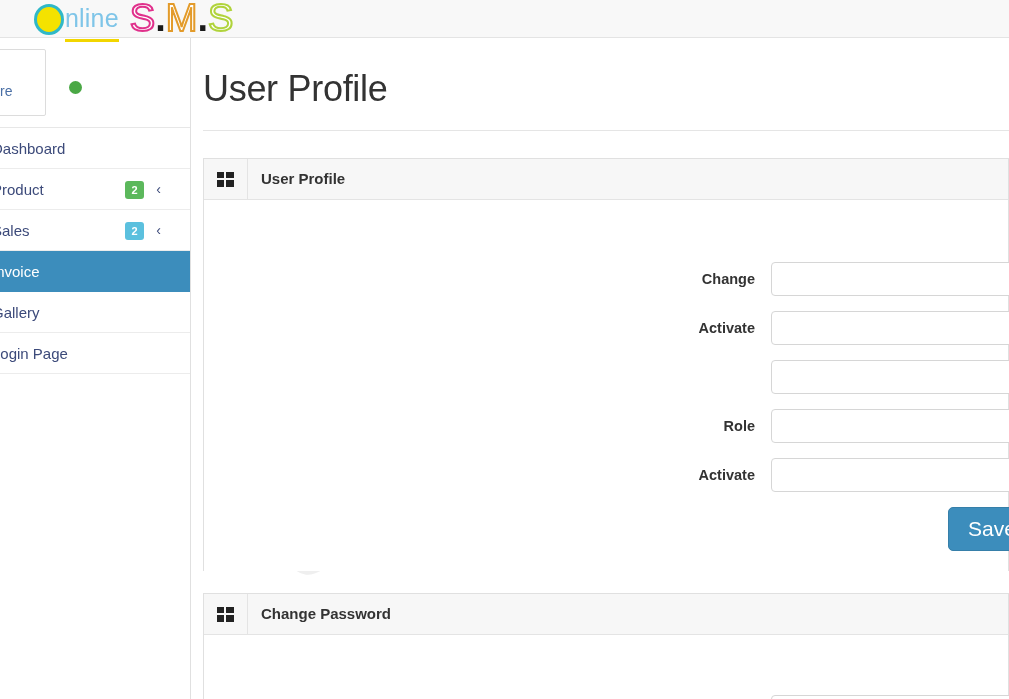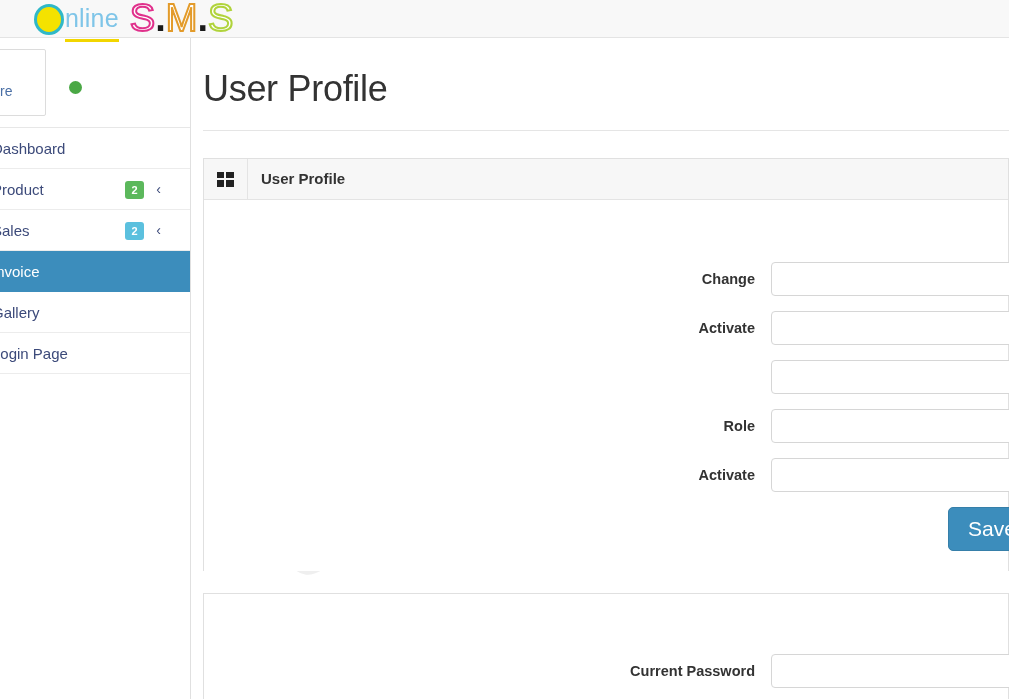--- a/index.html
+++ b/index.html
@@ -242,20 +242,31 @@
         </div>
 
         <div class="form-row" style="height:56px;">
           <button class="btn-save">Save</button>
         </div>
 
       </div>
     </div>
 
     <div class="panel" style="top:543px; height:200px;">
+      <div class="panel-head">
+        <div class="panel-icon-box">
+          <span class="grid-icon">
+              <i></i>
+              <i></i>
+              <i></i>
+              <i></i>
+            </span>
+        </div>
+        <div class="panel-title">Change Password</div>
+      </div>
       <div class="panel-body" style="height:158px; padding-top:60px;">
         <div class="form-row">
           <label class="form-label">Current Password</label>
           <input class="form-input" type="password" placeholder="" style="">
         </div>
       </div>
     </div>
 
   </div>
 </div>

